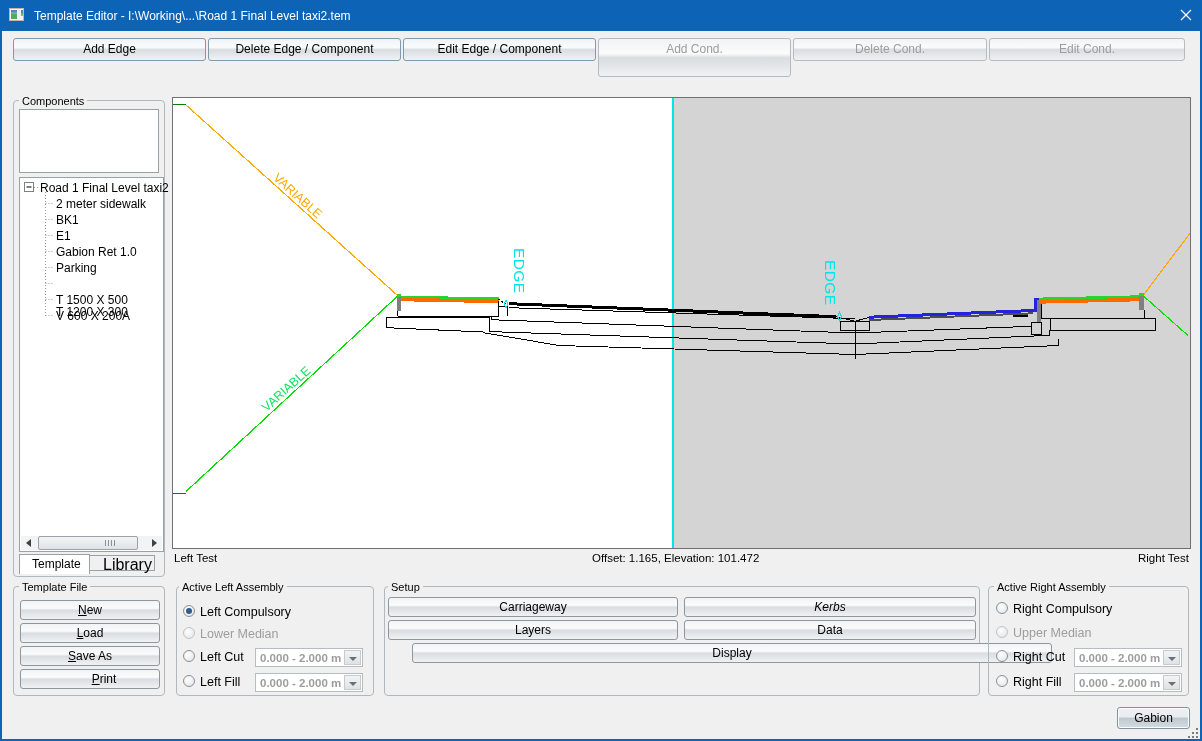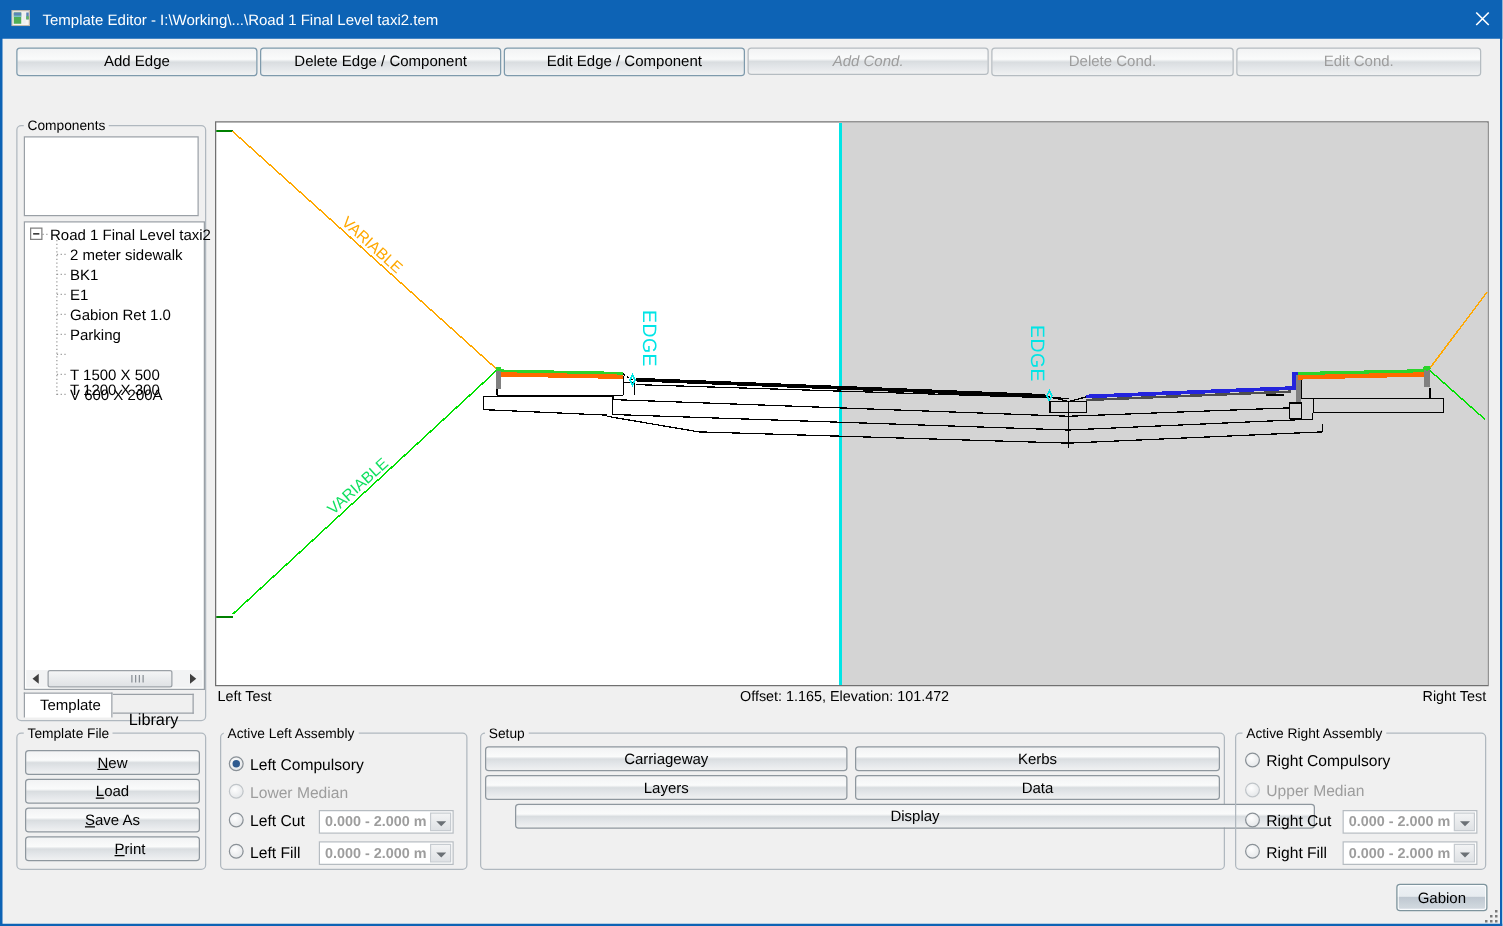--- a/index.html
+++ b/index.html
@@ -45,21 +45,21 @@
  <rect x="12" y="5" width="2" height="2.5" fill="#62b762"></rect>
 </svg>
 <div class="abs title-text">Template Editor - I:\Working\...\Road 1 Final Level taxi2.tem</div>
 <svg class="abs" style="left:1180px;top:9px" width="12" height="12" viewBox="0 0 12 12">
  <path d="M1 1 L11 11 M11 1 L1 11" stroke="#ffffff" stroke-width="1.3"></path>
 </svg>
 
 <div class="btn blue" style="left:13px;top:38px;width:193px;height:23px;line-height:21px;">Add Edge</div>
 <div class="btn blue" style="left:208px;top:38px;width:193px;height:23px;line-height:21px;">Delete Edge / Component</div>
 <div class="btn blue" style="left:403px;top:38px;width:193px;height:23px;line-height:21px;">Edit Edge / Component</div>
-<div class="btn dis" style="left:598px;top:38px;width:193px;height:22px;line-height:21px;font-style:italic;">Add Cond.</div>
+<div class="btn dis" style="left:598px;top:38px;width:193px;height:39px;line-height:21px;">Add Cond.</div>
 <div class="btn dis" style="left:793px;top:38px;width:194px;height:23px;line-height:21px;">Delete Cond.</div>
 <div class="btn dis" style="left:989px;top:38px;width:196px;height:23px;line-height:21px;">Edit Cond.</div>
 
 <div class="grp" style="left:13px;top:100px;width:152px;height:477px;"></div>
 <div class="grplabel" style="left:19px;top:95px;">Components</div>
 <div class="abs" style="left:19px;top:109px;width:140px;height:64px;background:#fff;border:1px solid #9aa0a6;"></div>
 <div class="abs" style="left:19px;top:177px;width:145px;height:375px;background:#fff;border:1px solid #9aa0a6;"></div>
 
 <svg class="abs" style="left:19px;top:177px" width="145" height="375">
   <g stroke="#9a9a9a" stroke-width="1" stroke-dasharray="1,2">
@@ -96,21 +96,21 @@
     <line x1="84.5" y1="4" x2="84.5" y2="10"></line>
       <line x1="87.5" y1="4" x2="87.5" y2="10"></line>
       <line x1="90.5" y1="4" x2="90.5" y2="10"></line>
       <line x1="93.5" y1="4" x2="93.5" y2="10"></line>
   </g>
 </svg>
 
 <div class="abs" style="left:90px;top:555px;width:65px;height:16px;background:#f0f0f0;border:1px solid #9aa0a6;border-left:none;"></div>
 <div class="abs" style="left:19px;top:554px;width:71px;height:20px;background:#fff;border:1px solid #9aa0a6;border-bottom:none;"></div>
 <div class="abs" style="left:32px;top:557px;font-size:12px;">Template</div>
-<div class="abs" style="left:103px;top:568px;font-size:13px;">Library</div>
+<div class="abs" style="left:103px;top:556px;font-size:16px;">Library</div>
 
 <div class="abs" style="left:172px;top:97px;width:1019px;height:452px;border:1px solid #707070;background:#ffffff;">
 <svg width="1017" height="450" style="display:block;shape-rendering:crispEdges">
   <rect x="500" y="0" width="517" height="450" fill="#d4d4d4"></rect>
   <line x1="499.5" y1="0" x2="499.5" y2="450" stroke="#00e5e6" stroke-width="2"></line>
 
   <line x1="0" y1="6.5" x2="13" y2="6.5" stroke="#008000" stroke-width="1.5"></line>
   <line x1="0" y1="395.5" x2="13" y2="395.5" stroke="#008000" stroke-width="1.5"></line>
 
   <line x1="13" y1="7" x2="224.7" y2="197.6" stroke="#ffa800" stroke-width="1.2"></line>
@@ -195,21 +195,21 @@
 <div class="radio" style="left:183px;top:675px;"></div>
 <div class="rlabel" style="left:200px;top:675px;">Left Fill</div>
 <div class="combo" style="left:255px;top:673px;">
     <span class="ctext">0.000 - 2.000 m</span>
     <span class="carrow"></span>
   </div>
 
 <div class="grp" style="left:384px;top:586px;width:596px;height:110px;"></div>
 <div class="grplabel" style="left:388px;top:581px;">Setup</div>
 <div class="btn" style="left:388px;top:597px;width:290px;height:20px;line-height:18px;">Carriageway</div>
-<div class="btn" style="left:684px;top:597px;width:292px;height:20px;line-height:18px;">Kerbs</div>
+<div class="btn" style="left:684px;top:597px;width:292px;height:20px;line-height:18px;font-style:italic;">Kerbs</div>
 <div class="btn" style="left:388px;top:620px;width:290px;height:20px;line-height:18px;">Layers</div>
 <div class="btn" style="left:684px;top:620px;width:292px;height:20px;line-height:18px;">Data</div>
 <div class="btn" style="left:388px;top:643px;width:640px;height:20px;line-height:18px;margin-left:24px;">Display</div>
 
 <div class="grp" style="left:988px;top:586px;width:201px;height:110px;"></div>
 <div class="grplabel" style="left:994px;top:581px;">Active Right Assembly</div>
 <div class="radio" style="left:996px;top:602px;"></div>
 <div class="rlabel" style="left:1013px;top:602px;">Right Compulsory</div>
 <div class="radio dis" style="left:996px;top:626px;"></div>
 <div class="rlabel dis" style="left:1013px;top:626px;">Upper Median</div>

